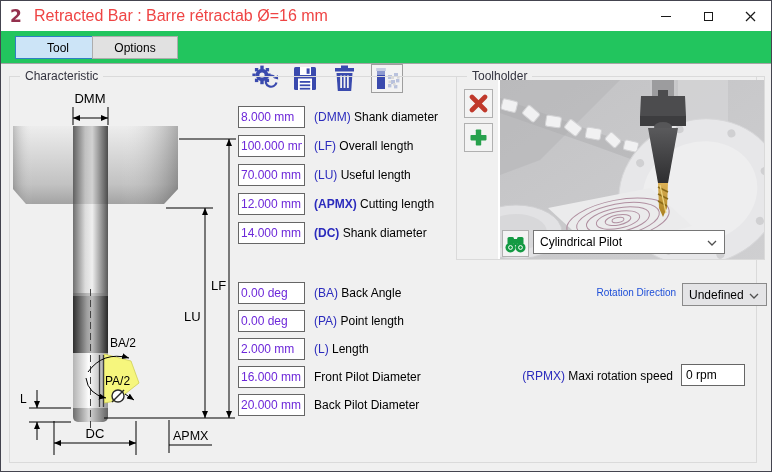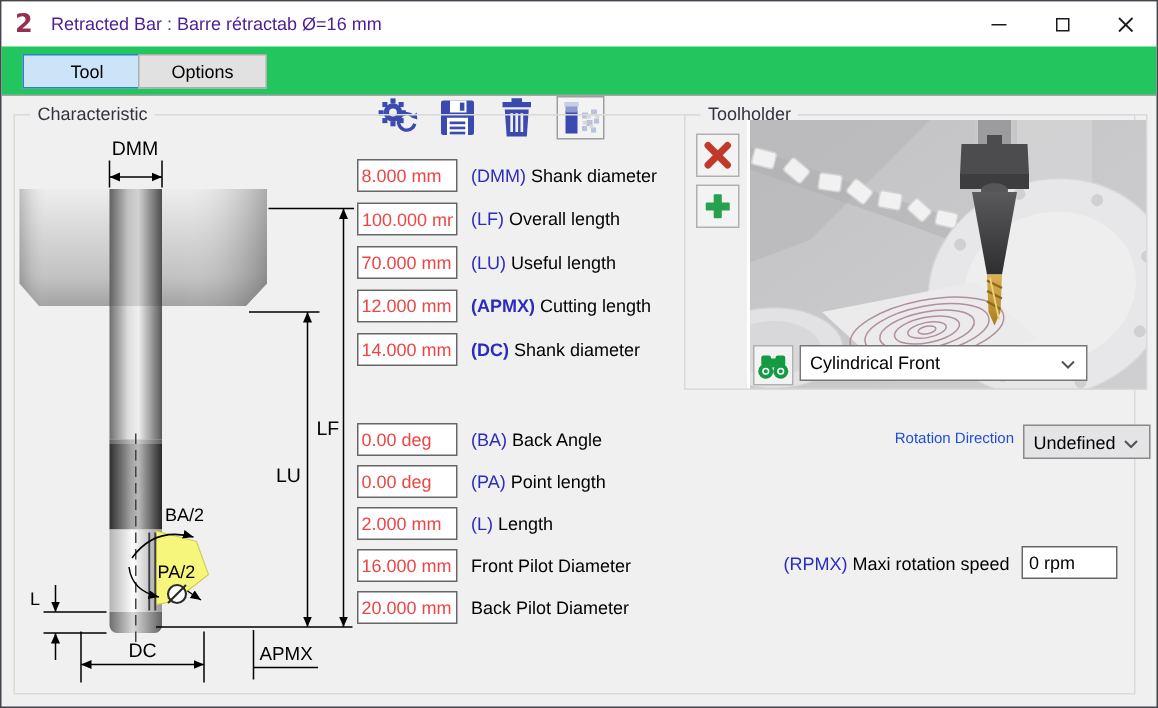--- a/index.html
+++ b/index.html
@@ -5,21 +5,21 @@
   * { box-sizing: border-box; margin: 0; padding: 0; }
   body { font-family: "Liberation Sans", sans-serif; background: #888; }
   .window { position: relative; width: 772px; height: 472px; background: #f0f0f0;
             border: 1px solid #44444f; overflow: hidden; }
 
   
   .titlebar { position: absolute; left: 0; top: 0; width: 100%; height: 30px;
               background: #fff; display: flex; align-items: center; }
   .logo { width: 18px; margin-left: 9px; font-weight: 800; font-size: 17px;
           line-height: 1; color: #94304e; font-family: "DejaVu Sans", sans-serif; }
-  .title-text { font-size: 12px; color: #4c1d95; margin-left: 6px; }
+  .title-text { font-size: 16px; color: #ef4444; margin-left: 6px; }
   .win-controls { position: absolute; right: 0; top: 0; height: 30px; display: flex; }
   .win-btn { width: 42px; height: 30px; display: flex; align-items: center; justify-content: center; }
   .glyph-min { width: 10px; height: 1px; background: #1a1a1a; }
   .glyph-max { width: 9px; height: 9px; border: 1px solid #1a1a1a; }
 
   
   .toolbar { position: absolute; left: 0; top: 30px; width: 100%; height: 33px;
              background: #22c55e; border-bottom: 1px solid #a5a5a5; }
   .tab-btn { position: absolute; top: 5px; width: 86px; height: 23px; font-size: 12px;
              display: flex; align-items: center; justify-content: center; cursor: default; }
@@ -34,21 +34,21 @@
   .groupbox { position: absolute; border: 1px solid #dadada; }
   .gb-characteristic { left: 8px; top: 75px; width: 748px; height: 387px; }
   .gb-toolholder { left: 455px; top: 75px; width: 309px; height: 184px; }
   .gb-legend { position: absolute; top: -8px; left: 10px; background: #f0f0f0;
                padding: 0 5px; font-size: 12px; color: #33333f; }
 
   
   .field-row { position: absolute; left: 237px; height: 22px; display: flex; align-items: center; }
   .field-row input { width: 67px; height: 22px; border: 1px solid #666; background: #fff;
                      font-family: "Liberation Sans", sans-serif; font-size: 12px;
-                     padding: 0 2px; color: #ef4444; overflow: hidden; }
+                     padding: 0 2px; color: #6d28d9; overflow: hidden; }
   .field-row label { font-size: 12px; color: #000; margin-left: 9px; white-space: nowrap; }
   .code { color: #2b2bbd; }
   .code.bold { font-weight: bold; }
 
   
   .sq-btn { position: absolute; width: 29px; height: 29px; background: #f3f3f3;
             border: 1px solid #b0b0b0; display: flex; align-items: center; justify-content: center; }
   .th-image { position: absolute; left: 497px; top: 79px; width: 266px; height: 179px;
               background: #c6c6c8; border-left: 2px solid #fff; overflow: hidden; }
   .dropdown { position: absolute; height: 24px; border: 1px solid #767676; background: #fff;
@@ -398,21 +398,21 @@
       <rect x="2.5" y="2" width="6.5" height="7" rx="1.5" fill="#149a43"></rect>
       <rect x="12" y="2" width="6.5" height="7" rx="1.5" fill="#149a43"></rect>
       <rect x="8.5" y="4" width="4" height="6" fill="#149a43"></rect>
       <circle cx="5.5" cy="12.5" r="5" fill="#149a43"></circle>
       <circle cx="15.5" cy="12.5" r="5" fill="#149a43"></circle>
       <circle cx="5.5" cy="12.5" r="1.9" fill="none" stroke="#fff" stroke-width="1"></circle>
       <circle cx="15.5" cy="12.5" r="1.9" fill="none" stroke="#fff" stroke-width="1"></circle>
     </svg>
   </div>
   <div class="dropdown dd-shank">
-    <span>Cylindrical Front</span>
+    <span>Cylindrical Pilot</span>
     <svg class="chev" width="10" height="6">
       <polyline points="1,1 5,5 9,1" fill="none" stroke="#505050" stroke-width="1.3"></polyline>
     </svg>
   </div>
 
   <div class="rot-label">Rotation Direction</div>
   <div class="dropdown dd-rotation">
     <span>Undefined</span>
     <svg class="chev" width="10" height="6">
       <polyline points="1,1 5,5 9,1" fill="none" stroke="#505050" stroke-width="1.3"></polyline>

